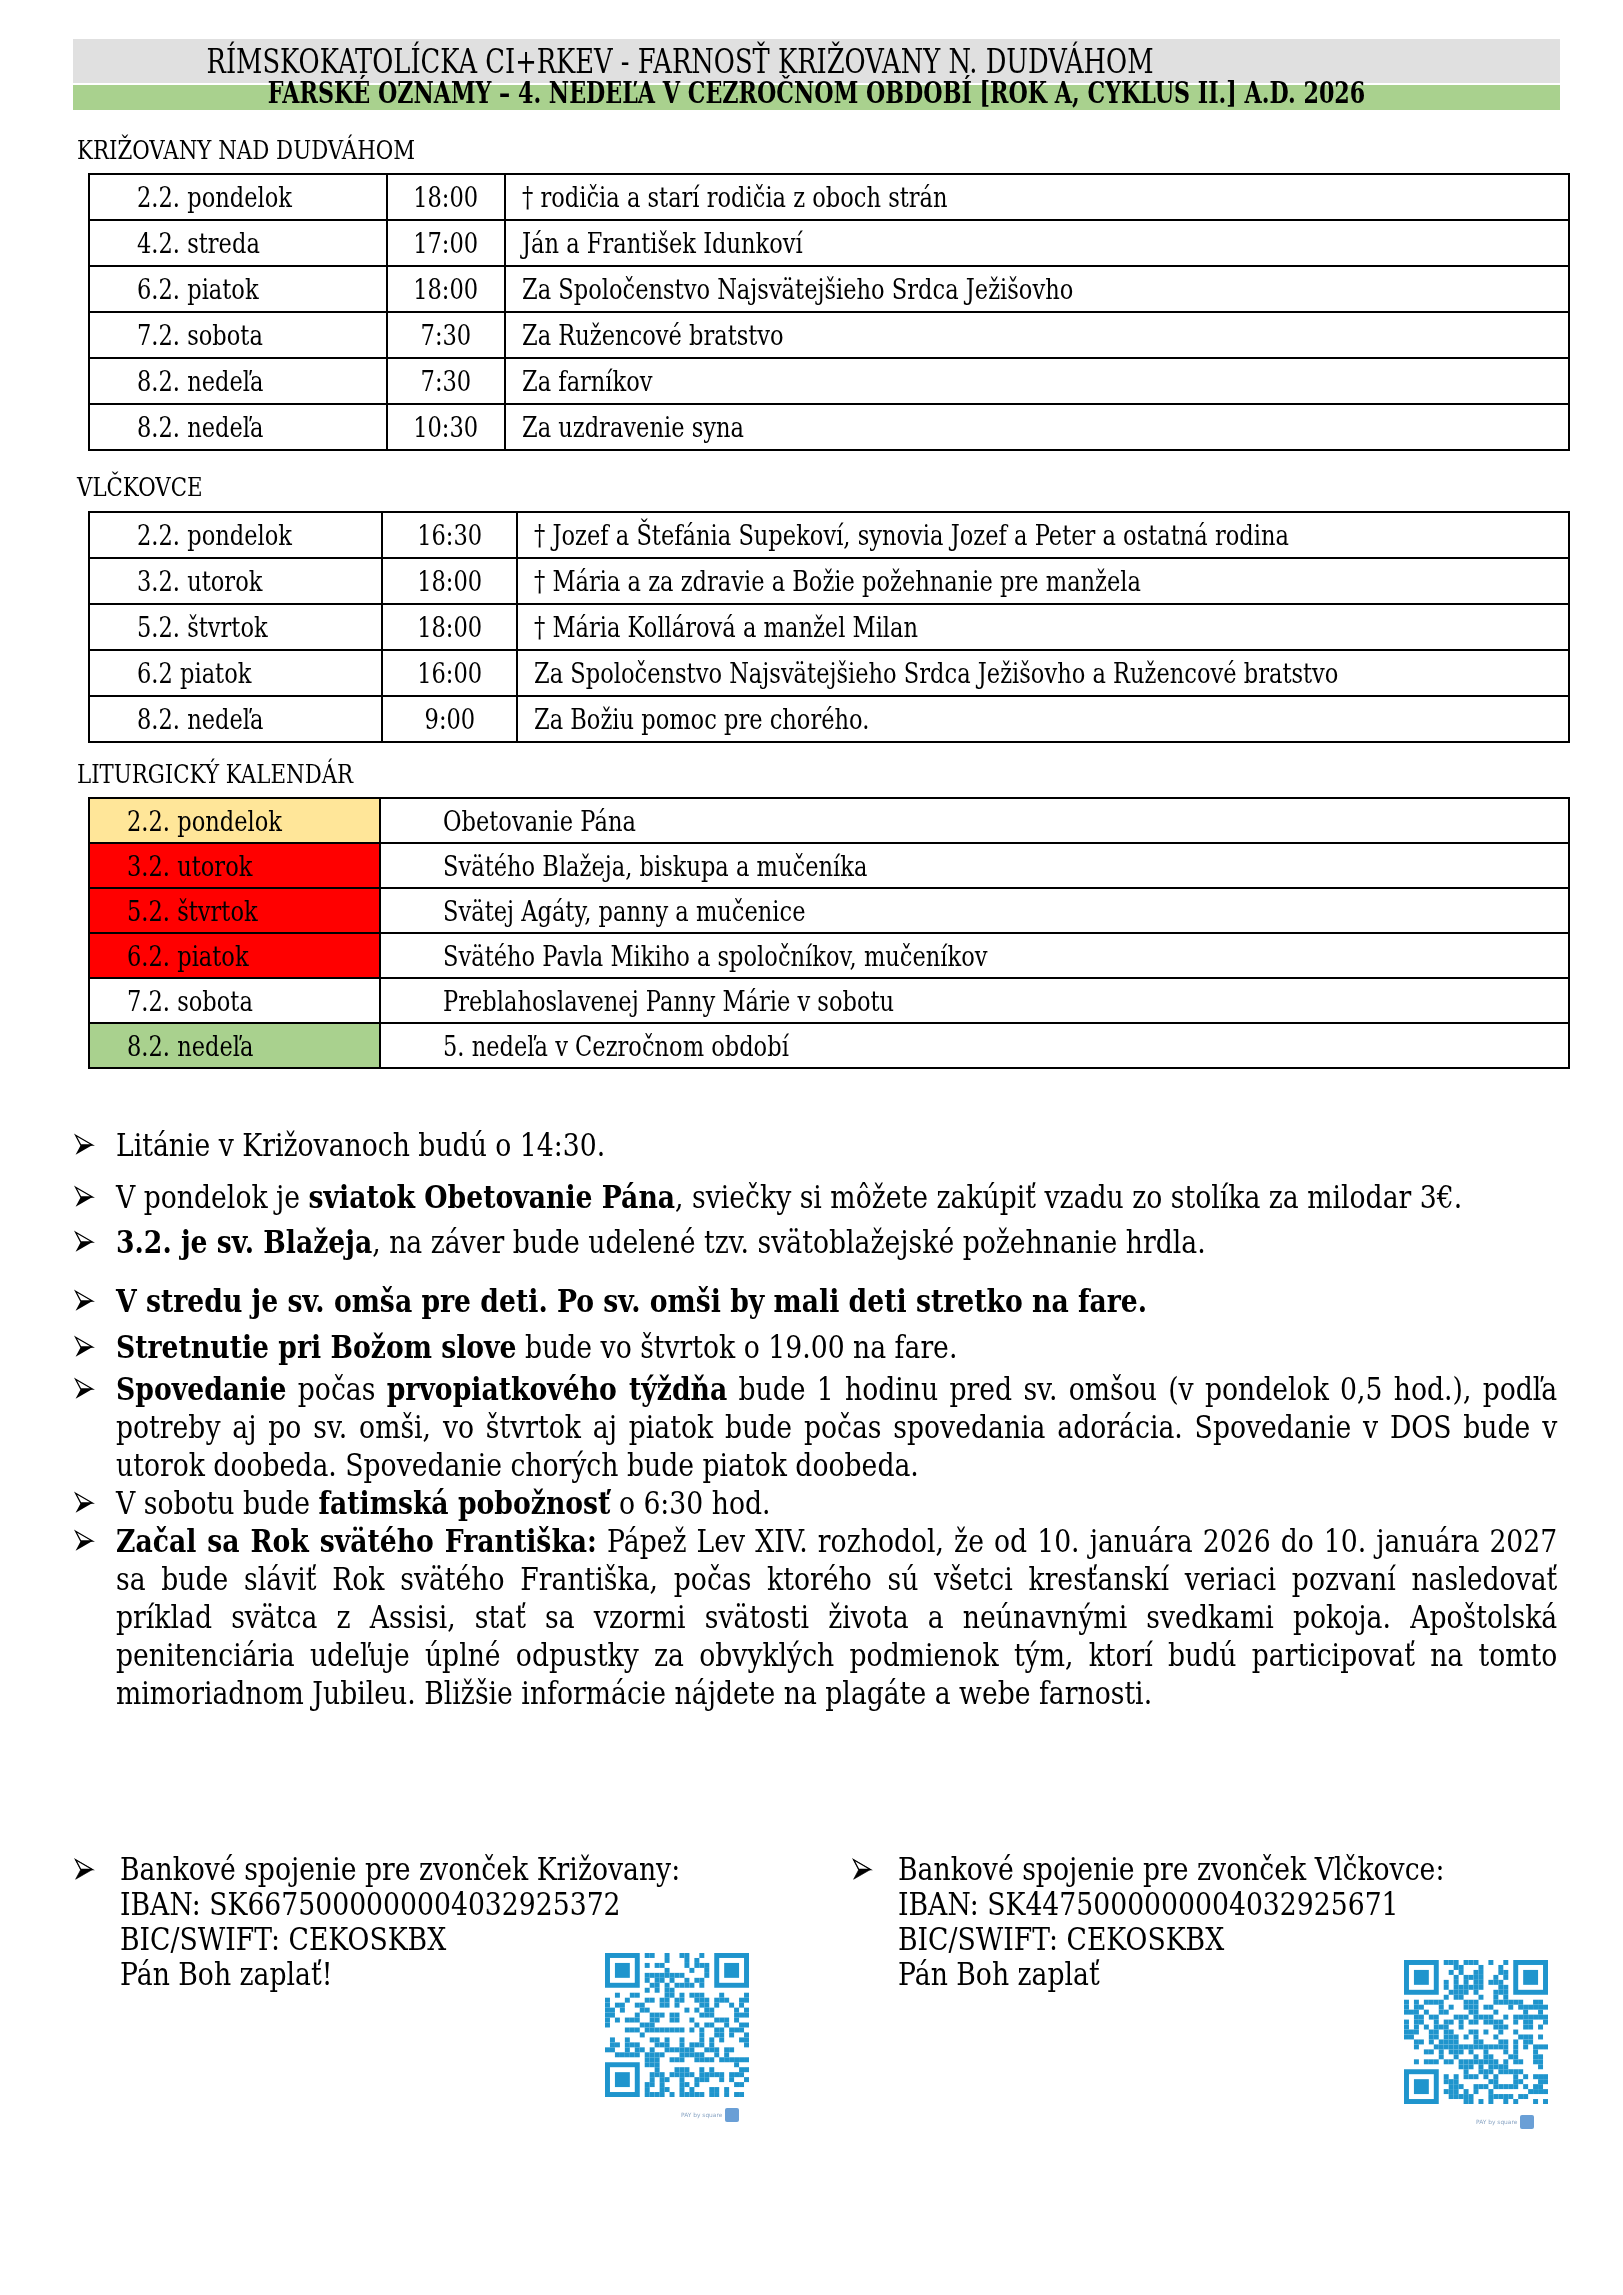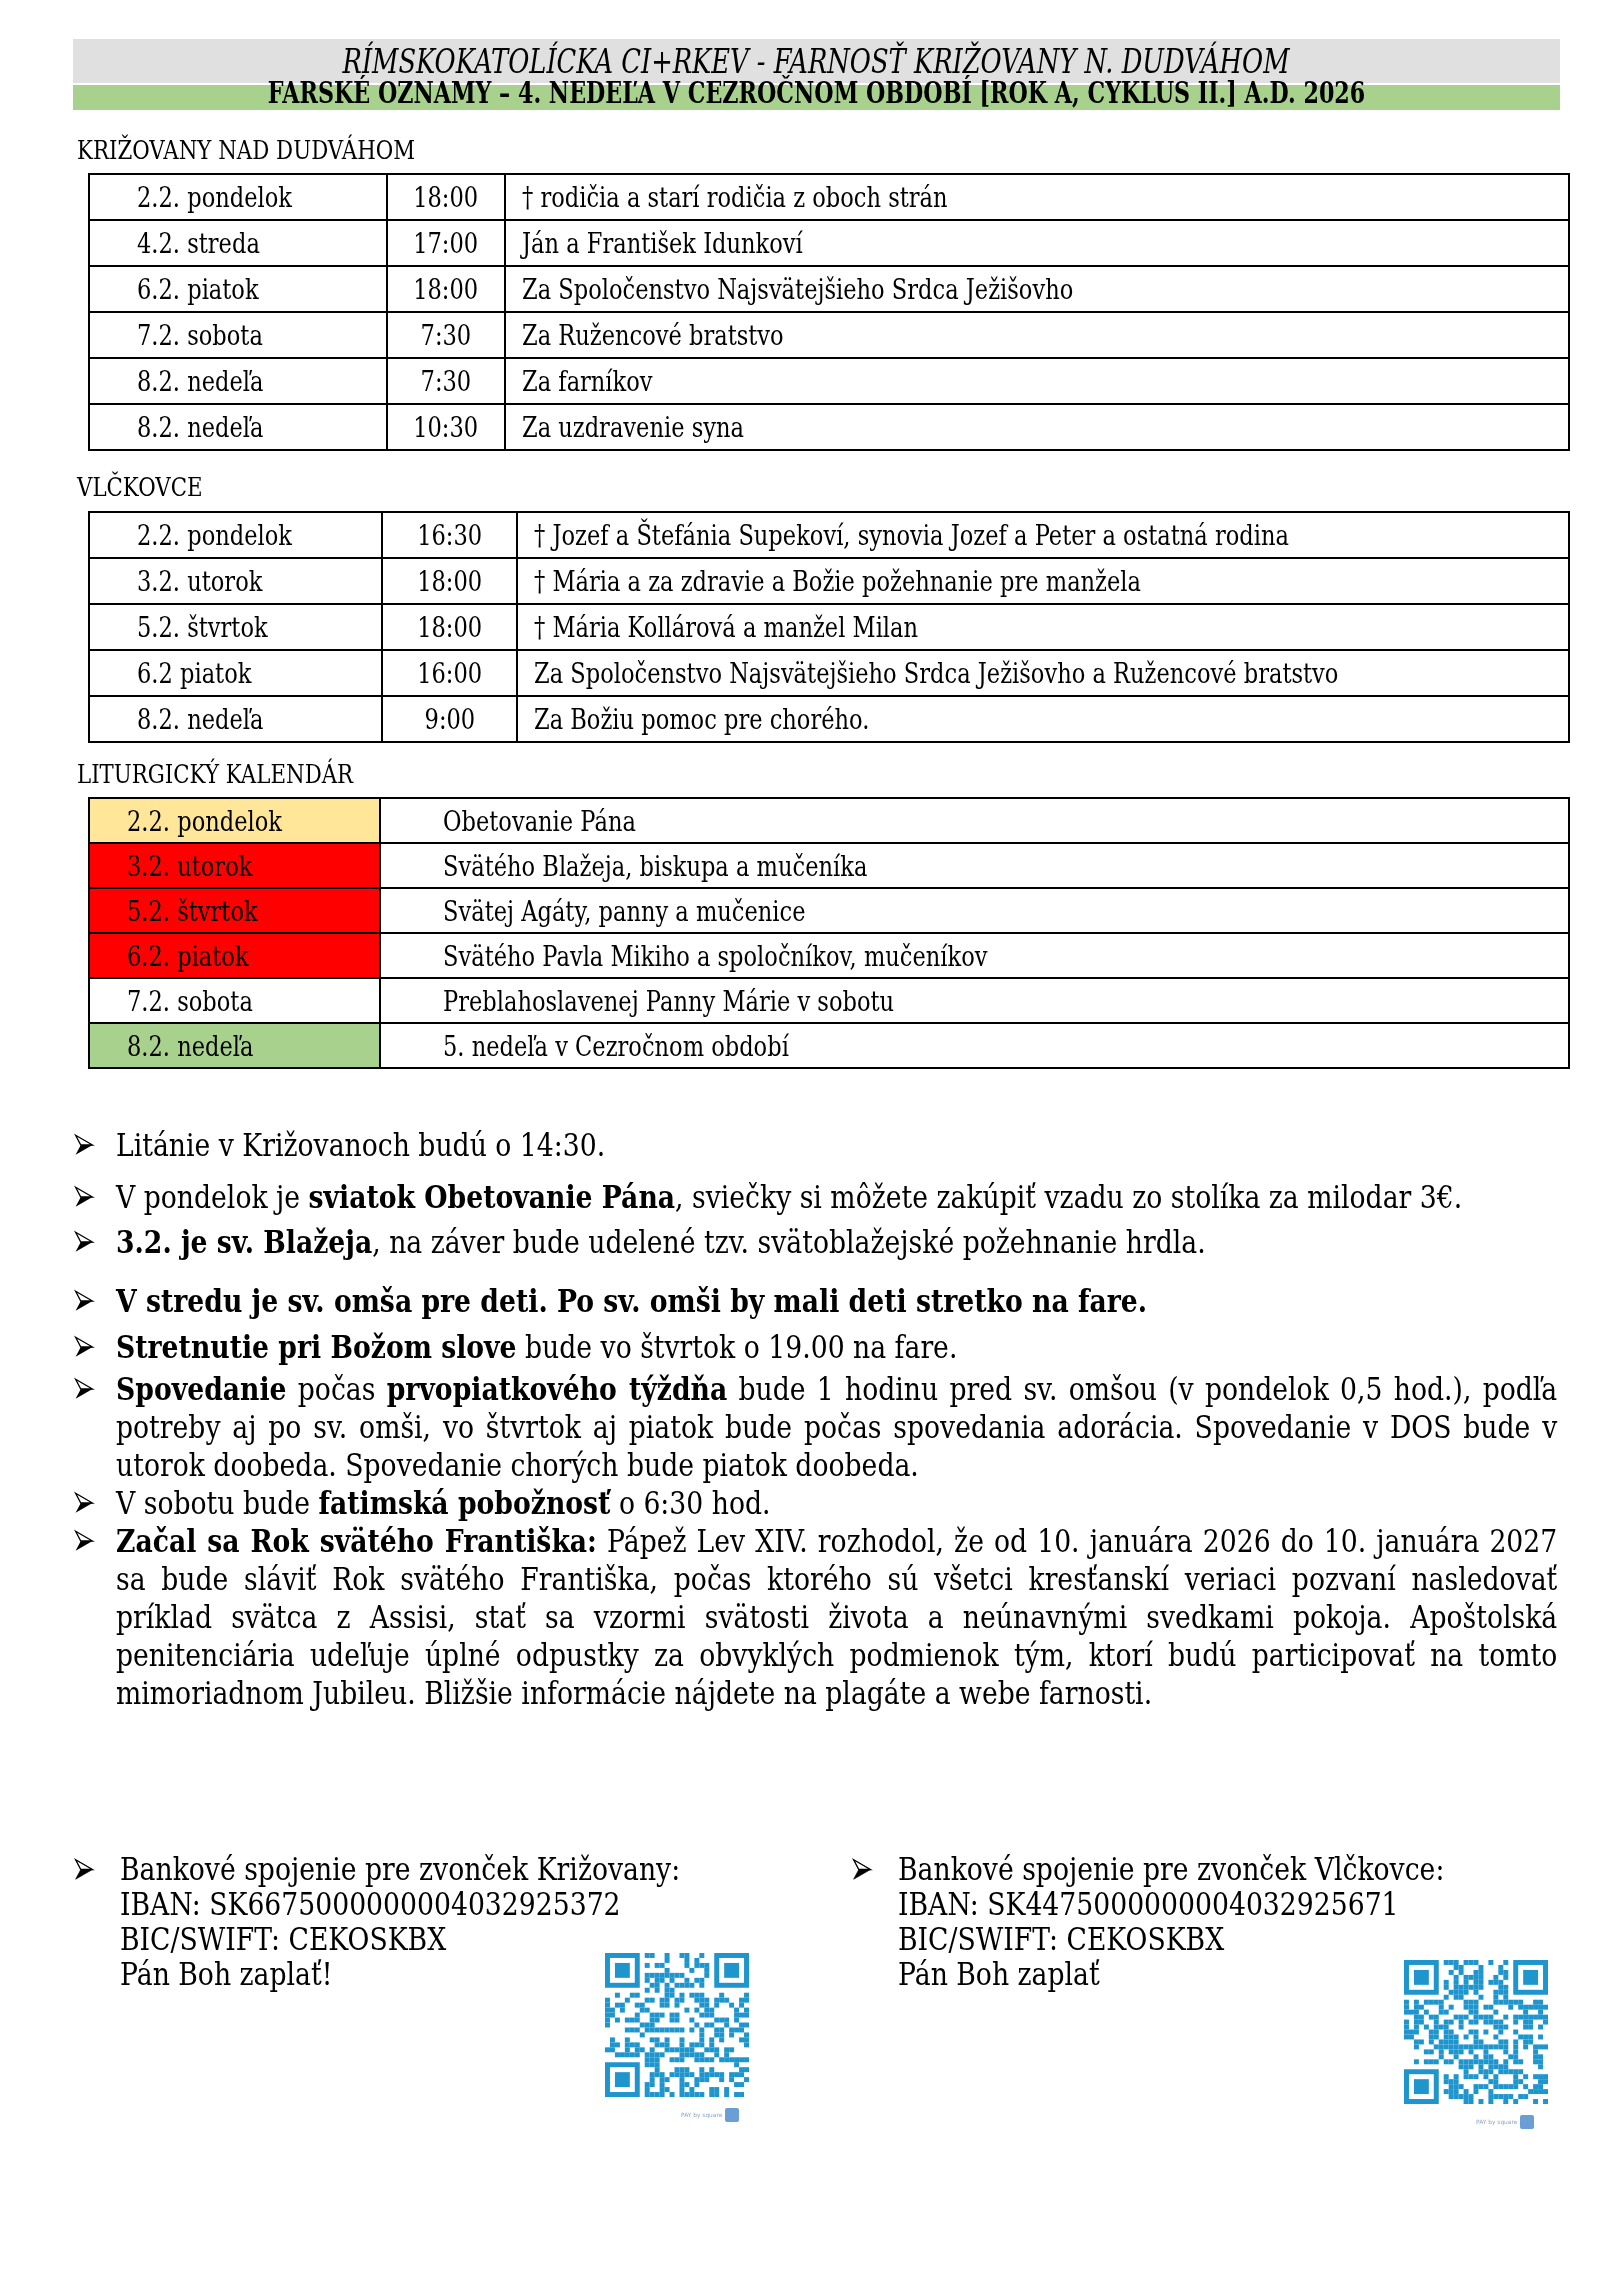--- a/index.html
+++ b/index.html
@@ -1,19 +1,19 @@
 <!DOCTYPE html>
 <html style="font-size:10.5px"><head>
 <meta charset="utf-8">
 <style>
   html, body { margin:0; padding:0; background:#ffffff; }
   body { width:1623px; height:2295px; position:relative; overflow:hidden;
          font-family:"DejaVu Serif","Liberation Serif",serif; color:#000; }
   .hdr-gray { position:absolute; left:73px; top:39px; width:1487px; height:44px; background:#e0e0e0;
-              display:flex; align-items:center; justify-content:center;font-style:italic; }
+              display:flex; align-items:center; justify-content:flex-start; }
   .hdr-gray span { font-size:33px; letter-spacing:0px; transform:scaleX(0.78); white-space:nowrap; }
   .hdr-green { position:absolute; left:73px; top:85px; width:1487px; height:25px; background:#a9d18e;
                display:flex; align-items:flex-end; justify-content:center; }
   .hdr-green span { font-size:30px; font-weight:bold; transform:scaleX(0.74); white-space:nowrap; }
   .sec-label { position:absolute; left:77px; font-size:26px; transform:scaleX(0.82); transform-origin:left center; white-space:nowrap; }
   table.mass { position:absolute; left:88px; width:1482px; border-collapse:collapse; table-layout:fixed; }
   table.mass td { border:2px solid #000; height:44px; font-size:27.5px; padding:0; white-space:nowrap; overflow:hidden; }
   table.mass td .t { display:inline-block; transform:scaleX(0.82); transform-origin:left center; }
   td.c-day { padding-left:47px !important; }
   td.c-time { text-align:center; }

